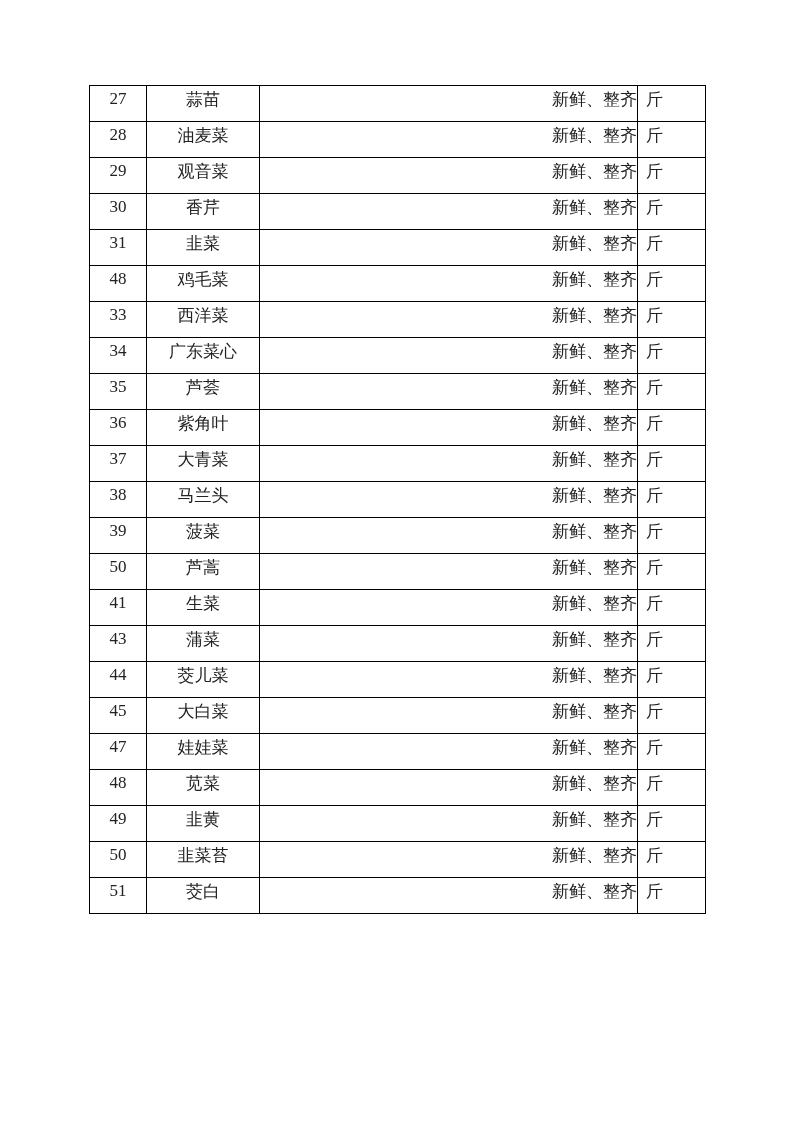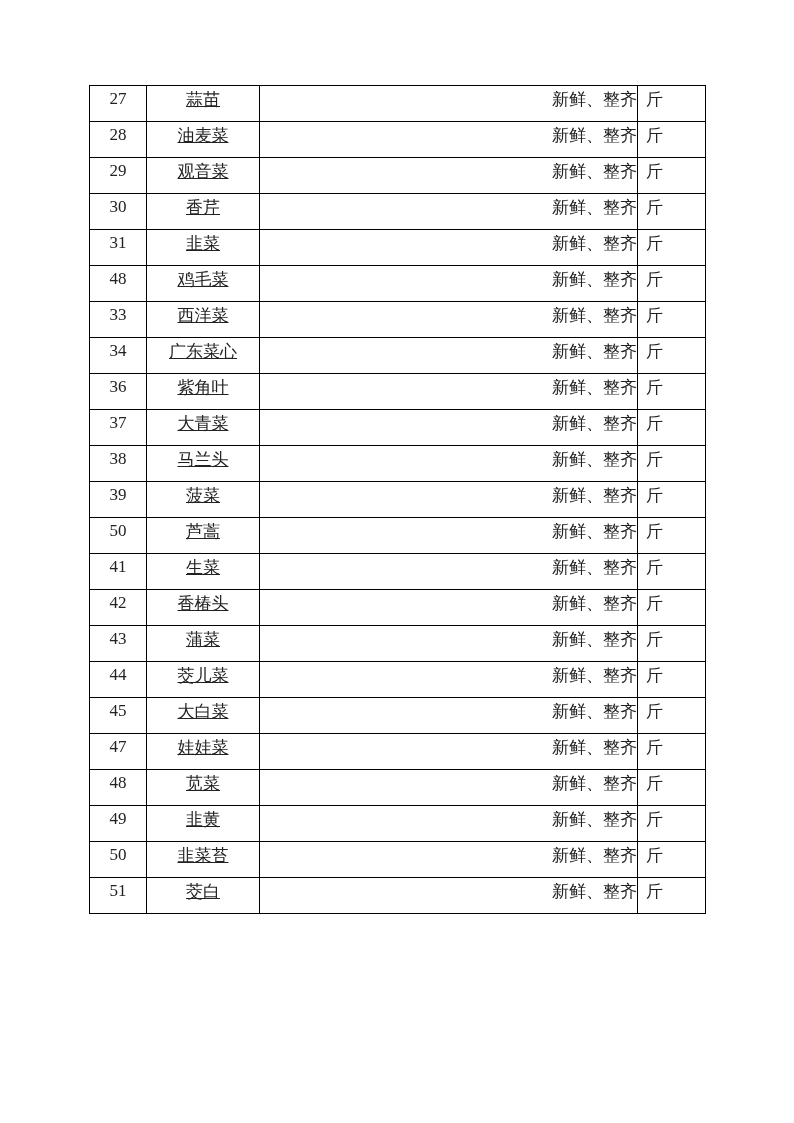--- a/index.html
+++ b/index.html
@@ -30,21 +30,21 @@
       vertical-align: top;
       font-size: 17px;
       line-height: 26px;
       box-sizing: border-box;
     }
     col.c-no { width: 57px; }
     col.c-name { width: 113px; }
     col.c-spec { width: 378px; }
     col.c-unit { width: 68px; }
     td.no { text-align: center; font-family: "Liberation Serif", "DejaVu Serif", serif; }
-    td.name { text-align: center; text-decoration: underline; }
+    td.name { text-align: center; }
     td.spec { text-align: right; padding-left: 7px !important; }
     td.unit { text-align: left; padding-left: 8px !important; }
   </style>
 </head>
 <body>
 
 <table class="veg">
   <colgroup>
     <col class="c-no">
       <col class="c-name">
@@ -94,20 +94,26 @@
         <td class="spec">新鲜、整齐</td>
         <td class="unit">斤</td>
       </tr>
     <tr>
         <td class="no">34</td>
         <td class="name">广东菜心</td>
         <td class="spec">新鲜、整齐</td>
         <td class="unit">斤</td>
       </tr>
     <tr>
+        <td class="no">35</td>
+        <td class="name">芦荟</td>
+        <td class="spec">新鲜、整齐</td>
+        <td class="unit">斤</td>
+      </tr>
+    <tr>
         <td class="no">36</td>
         <td class="name">紫角叶</td>
         <td class="spec">新鲜、整齐</td>
         <td class="unit">斤</td>
       </tr>
     <tr>
         <td class="no">37</td>
         <td class="name">大青菜</td>
         <td class="spec">新鲜、整齐</td>
         <td class="unit">斤</td>
@@ -126,26 +132,20 @@
       </tr>
     <tr>
         <td class="no">50</td>
         <td class="name">芦蒿</td>
         <td class="spec">新鲜、整齐</td>
         <td class="unit">斤</td>
       </tr>
     <tr>
         <td class="no">41</td>
         <td class="name">生菜</td>
-        <td class="spec">新鲜、整齐</td>
-        <td class="unit">斤</td>
-      </tr>
-    <tr>
-        <td class="no">42</td>
-        <td class="name">香椿头</td>
         <td class="spec">新鲜、整齐</td>
         <td class="unit">斤</td>
       </tr>
     <tr>
         <td class="no">43</td>
         <td class="name">蒲菜</td>
         <td class="spec">新鲜、整齐</td>
         <td class="unit">斤</td>
       </tr>
     <tr>

